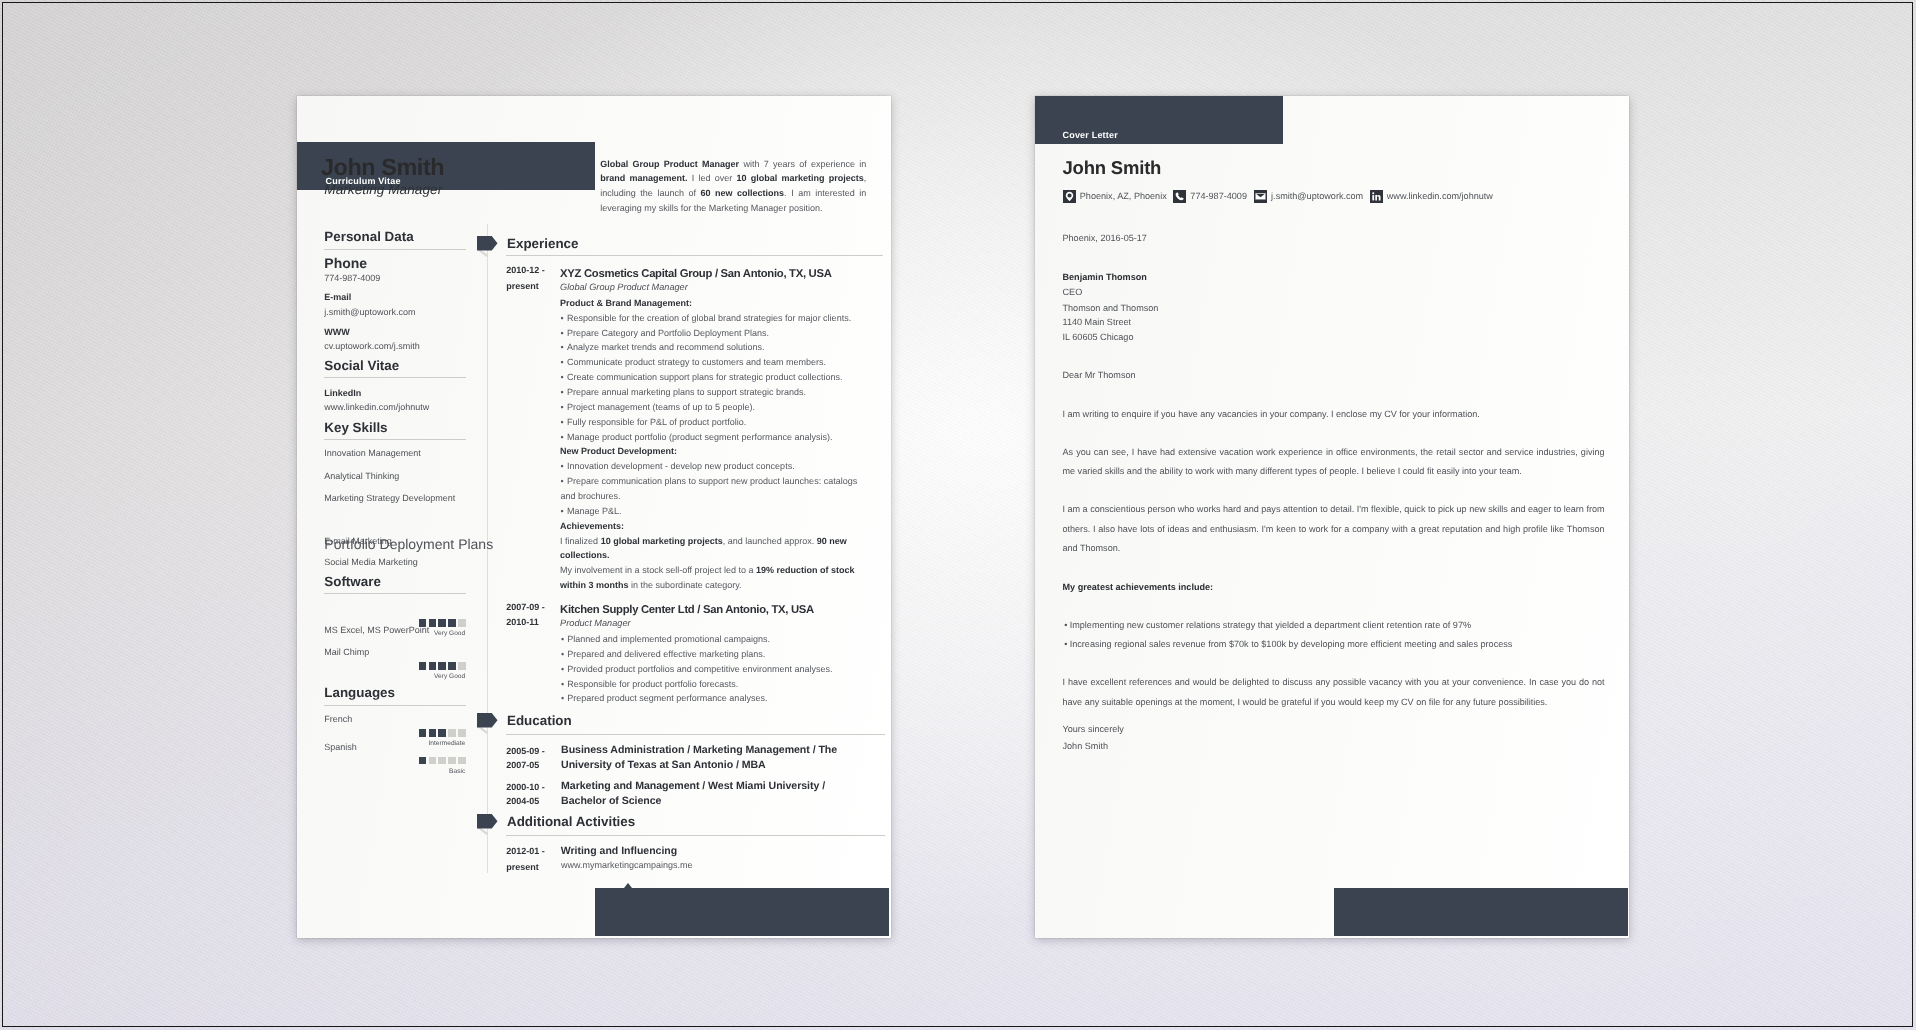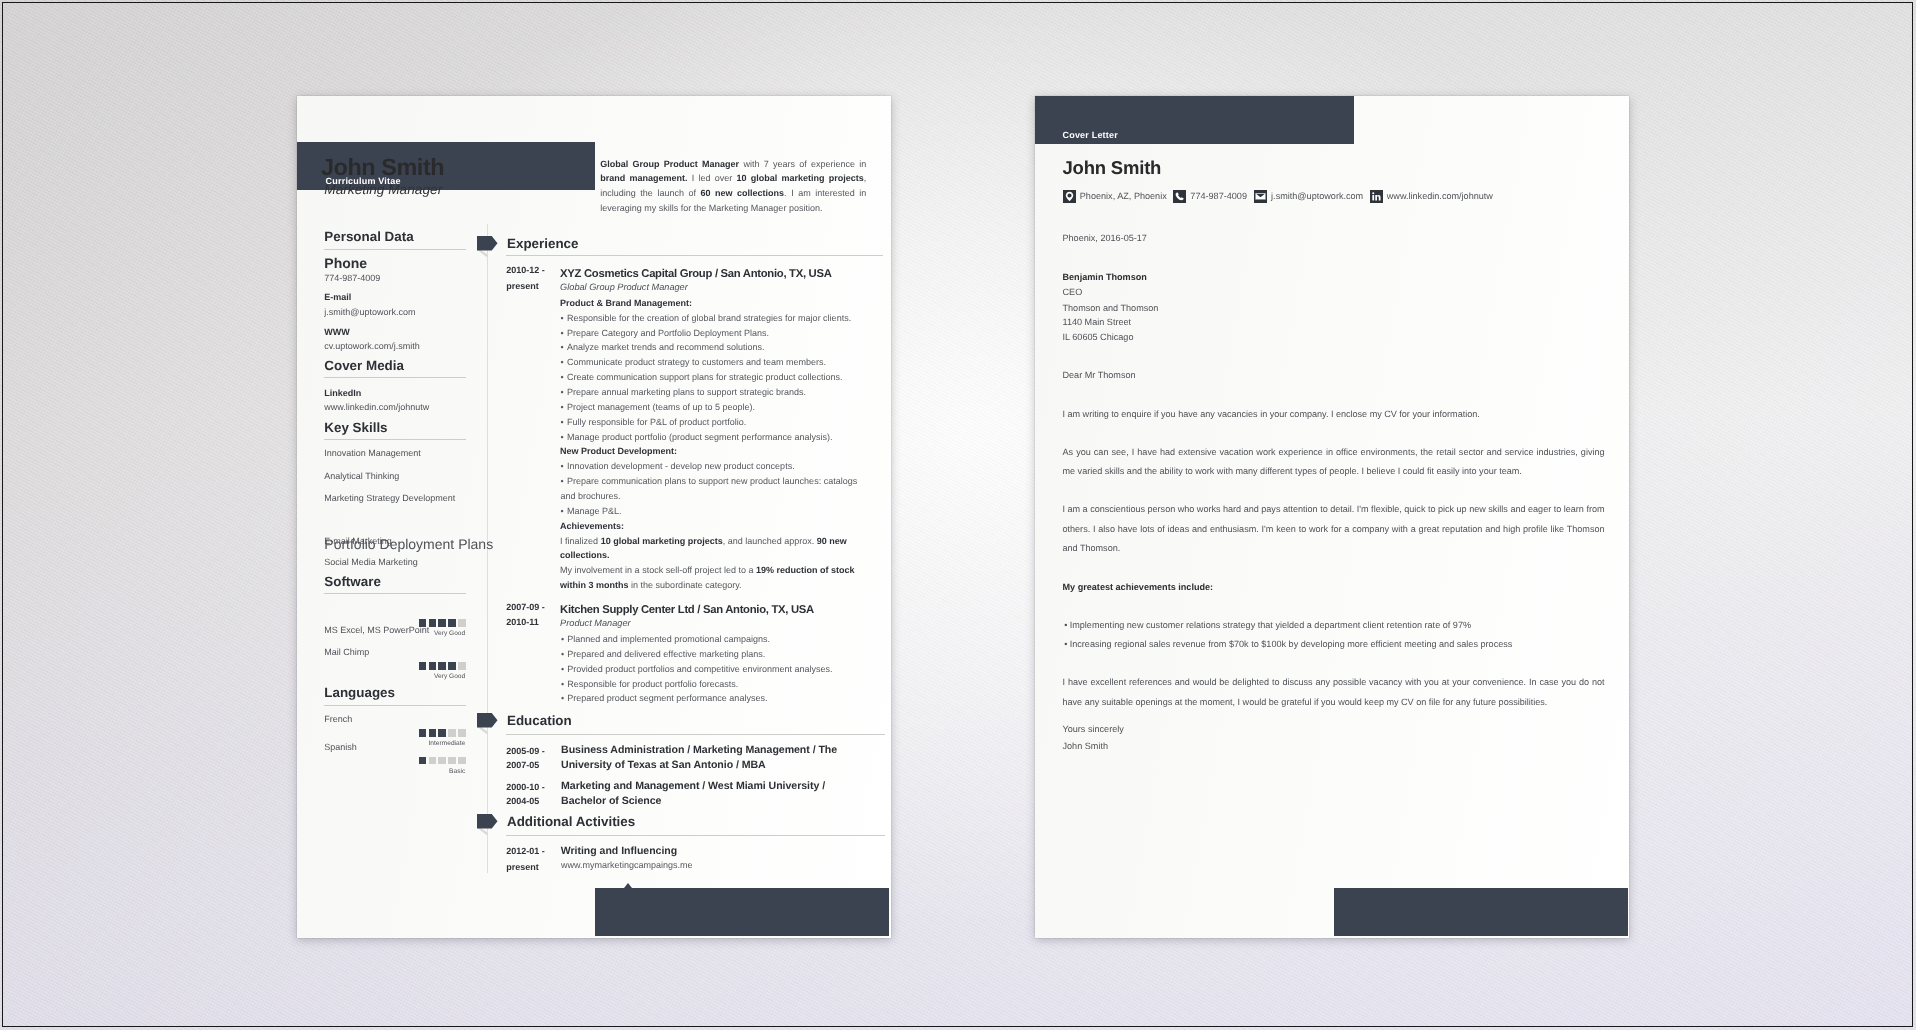--- a/index.html
+++ b/index.html
@@ -83,21 +83,21 @@
  <div class="w summary" style="left:303.8px;top:60.6px;width:266px;font-size:9.0px;line-height:14.85px;"><b>Global Group Product Manager</b><span> with 7 years of experience in </span><b>brand management.</b><span> I led over </span><b>10 global marketing projects</b><span>, including the launch of </span><b>60 new collections</b><span>. I am interested in leveraging my skills for the Marketing Manager position.</span></div>
  <div class="vline" style="left:190.8px;top:127.8px;height:648.8px;"></div>
  <div class="t sec-h" style="left:27.8px;top:133.47px;font-size:13.4px;line-height:16px;">Personal Data</div>
  <div class="rule" style="left:27.8px;top:152.5px;width:142.1px;"></div>
  <div class="t lbl-b" style="left:27.8px;top:161.93px;font-size:14px;line-height:11px;">Phone</div>
  <div class="t lbl-n" style="left:27.8px;top:176.93px;font-size:9.0px;line-height:11px;">774-987-4009</div>
  <div class="t lbl-b" style="left:27.8px;top:196.33px;font-size:9.0px;line-height:11px;">E-mail</div>
  <div class="t lbl-n" style="left:27.8px;top:211.33px;font-size:9.0px;line-height:11px;">j.smith@uptowork.com</div>
  <div class="t lbl-b" style="left:27.8px;top:230.73px;font-size:9.0px;line-height:11px;">WWW</div>
  <div class="t lbl-n" style="left:27.8px;top:245.23px;font-size:9.0px;line-height:11px;">cv.uptowork.com/j.smith</div>
- <div class="t sec-h" style="left:27.8px;top:262.37px;font-size:13.4px;line-height:16px;">Cover Media</div>
+ <div class="t sec-h" style="left:27.8px;top:262.37px;font-size:13.4px;line-height:16px;">Social Vitae</div>
  <div class="rule" style="left:27.8px;top:281.4px;width:142.1px;"></div>
  <div class="t lbl-b" style="left:27.8px;top:291.83px;font-size:9.0px;line-height:11px;">LinkedIn</div>
  <div class="t lbl-n" style="left:27.8px;top:306.33px;font-size:9.0px;line-height:11px;">www.linkedin.com/johnutw</div>
  <div class="t sec-h" style="left:27.8px;top:323.97px;font-size:13.4px;line-height:16px;">Key Skills</div>
  <div class="rule" style="left:27.8px;top:343.0px;width:142.1px;"></div>
  <div class="t skill" style="left:27.8px;top:352.33px;font-size:9.0px;line-height:11px;">Innovation Management</div>
  <div class="t skill" style="left:27.8px;top:374.63px;font-size:9.0px;line-height:11px;">Analytical Thinking</div>
  <div class="t skill" style="left:27.8px;top:396.83px;font-size:9.0px;line-height:11px;">Marketing Strategy Development</div>
  <div class="t skill" style="left:27.8px;top:443px;font-size:14px;line-height:11px;">Portfolio Deployment Plans</div>
  <div class="t skill" style="left:27.8px;top:439.53px;font-size:9.0px;line-height:11px;">E-mail Marketing</div>
@@ -192,21 +192,21 @@
           </svg></div>
  <div class="t sec-h" style="left:210.5px;top:718.17px;font-size:13.4px;line-height:16px;">Additional Activities</div>
  <div class="rule" style="left:209.6px;top:738.5px;width:378.6px;"></div>
  <div class="t date" style="left:209.8px;top:748.18px;font-size:9.0px;line-height:15.5px;width:55px;"><span>2012-01 -</span><br><span>present</span></div>
  <div class="t act-t" style="left:264.2px;top:748.43px;font-size:10.5px;line-height:14px;">Writing and Influencing</div>
  <div class="t act-u" style="left:264.4px;top:764.23px;font-size:9.0px;line-height:11px;">www.mymarketingcampaings.me</div>
  <div class="footbar" style="left:298.1px;top:791.8px;width:294.0px;height:48.5px;"></div>
  <div class="footnotch" style="left:327.4px;top:786.8px;"></div>
 </div>
 <div class="page" id="page2" style="left:1034.5px;top:96px;width:594px;height:841.5px;">
- <div class="hdrbar" style="width:319px;height:47.7px;text-decoration:underline;">
+ <div class="hdrbar" style="width:248px;height:47.7px;text-decoration:underline;">
   <span class="lbl" style="left:28.0px;top:33.73px;font-size:9px;line-height:11px;letter-spacing:.2px;">Cover Letter</span>
  </div>
  <div class="t nm" style="left:28.0px;top:60.29px;font-size:18.5px;line-height:23px;letter-spacing:-.2px;">John Smith</div>
  <div class="contact-row" style="left:28.0px;top:94.0px;height:13px;">
           <span class="contact-item" style="margin-right:6.3px;font-size:9.1px;line-height:13px;">
             <svg width="13" height="13" viewBox="0 0 26 26">
               <rect width="26" height="26" fill="#2f333a"></rect>
               <path d="M13 3.6 C8.9 3.6 5.6 6.9 5.6 11 c0 3.6 4.6 8.6 6.5 10.5 a1.3 1.3 0 0 0 1.8 0 C15.8 19.6 20.4 14.6 20.4 11 20.4 6.9 17.1 3.6 13 3.6 Z" fill="#fff"></path>
               <path d="M13 6.8 a4.2 4.2 0 1 0 0 8.4 4.2 4.2 0 0 0 0-8.4 Z" fill="#2f333a"></path>
             </svg>

